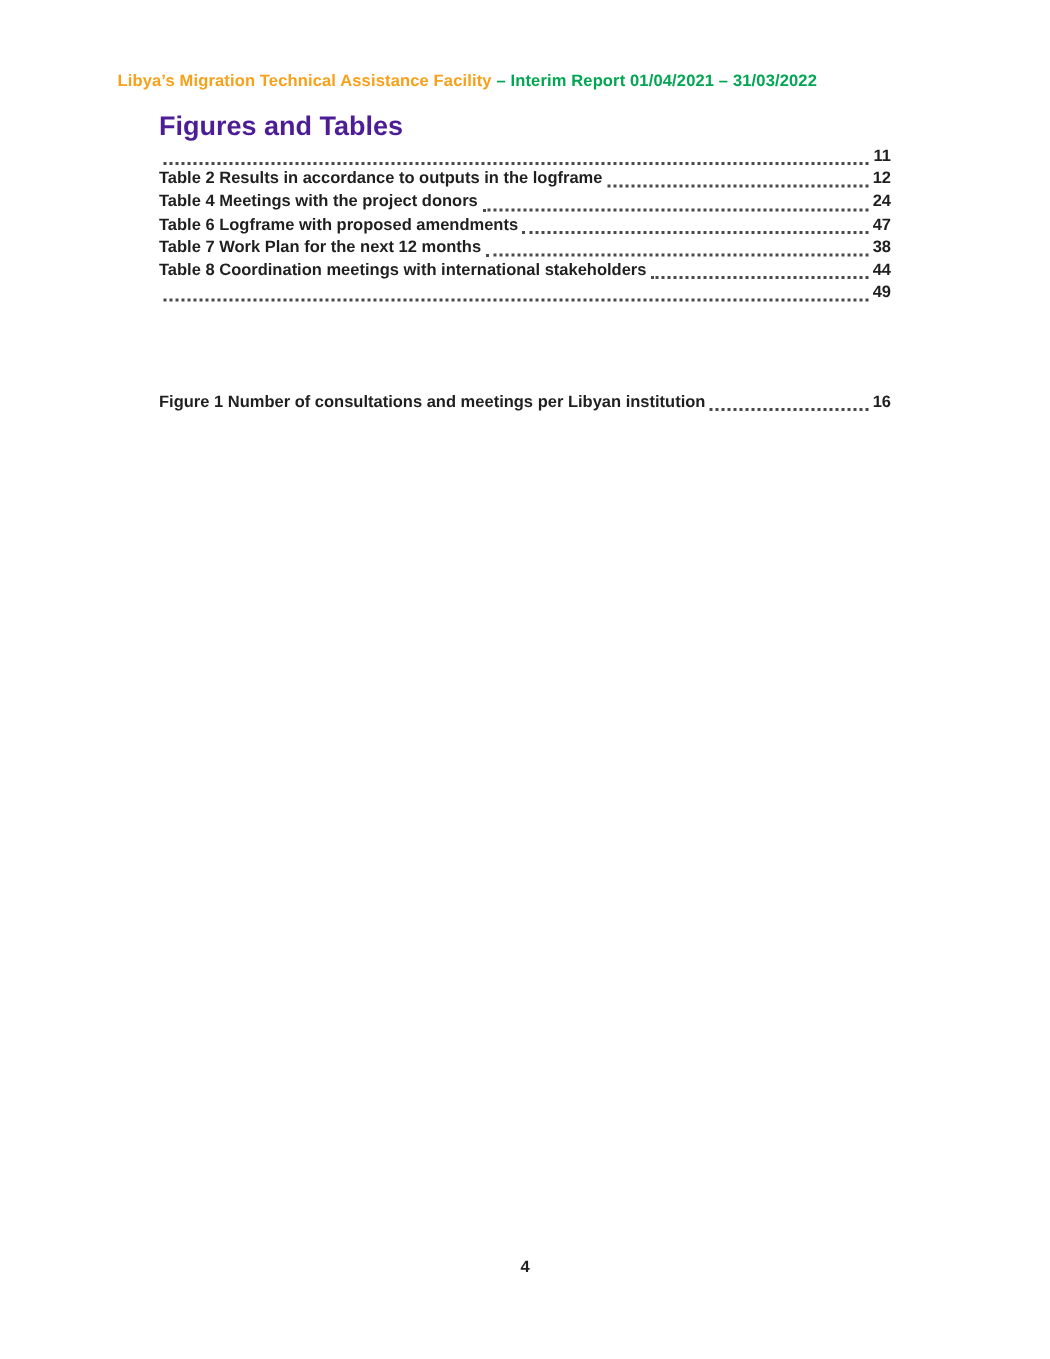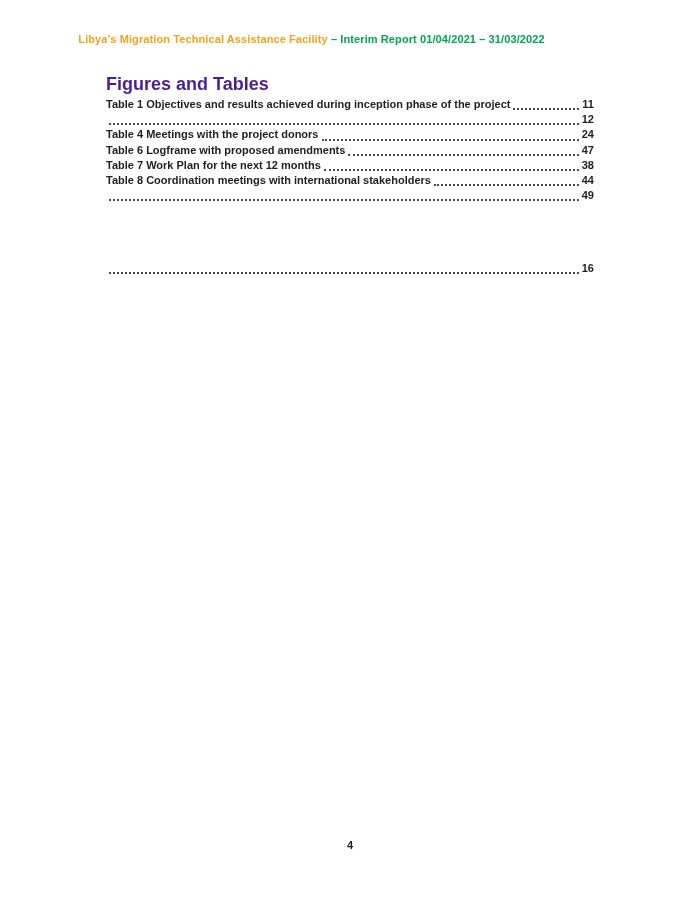--- a/index.html
+++ b/index.html
@@ -12,21 +12,21 @@
     overflow: hidden;
     color: #1f1f1f;
   }
   .page {
     position: absolute;
     inset: 0;
     background: #ffffff;
   }
   .doc-header {
     position: absolute;
-    top: 33px;
+    top: 48px;
     left: 0;
     width: 623px;
     text-align: center;
     font-size: 11px;
     font-weight: 700;
     letter-spacing: 0.1px;
     white-space: nowrap;
   }
   .doc-header .facility { color: #F7A11A; }
   .doc-header .report  { color: #00A651; }
@@ -84,25 +84,25 @@
 <div class="page">
 
   <div class="doc-header">
     <span class="facility">Libya’s Migration Technical Assistance Facility </span><span class="report">– Interim Report 01/04/2021 – 31/03/2022</span>
   </div>
 
   <div class="section-heading">Figures and Tables</div>
 
   <div class="toc-block toc-tables">
       <div class="toc-row">
-        <span class="toc-label">Table 1 Objectives and results achieved during inception phase of the project</span>
         <span class="toc-leader"></span>
         <span class="toc-page">11</span>
       </div>
       <div class="toc-row">
+        <span class="toc-label">Table 2 Results in accordance to outputs in the logframe</span>
         <span class="toc-leader"></span>
         <span class="toc-page">12</span>
       </div>
       <div class="toc-row">
         <span class="toc-label">Table 4 Meetings with the project donors</span>
         <span class="toc-leader"></span>
         <span class="toc-page">24</span>
       </div>
       <div class="toc-row">
         <span class="toc-label">Table 6 Logframe with proposed amendments</span>
@@ -120,20 +120,21 @@
         <span class="toc-page">44</span>
       </div>
       <div class="toc-row">
         <span class="toc-leader"></span>
         <span class="toc-page">49</span>
       </div>
     </div>
 
   <div class="toc-block toc-figures">
       <div class="toc-row">
+        <span class="toc-label">Figure 1 Number of consultations and meetings per Libyan institution</span>
         <span class="toc-leader"></span>
         <span class="toc-page">16</span>
       </div>
     </div>
 
   <div class="doc-footer">4</div>
 
 </div>
 
 </body></html>

